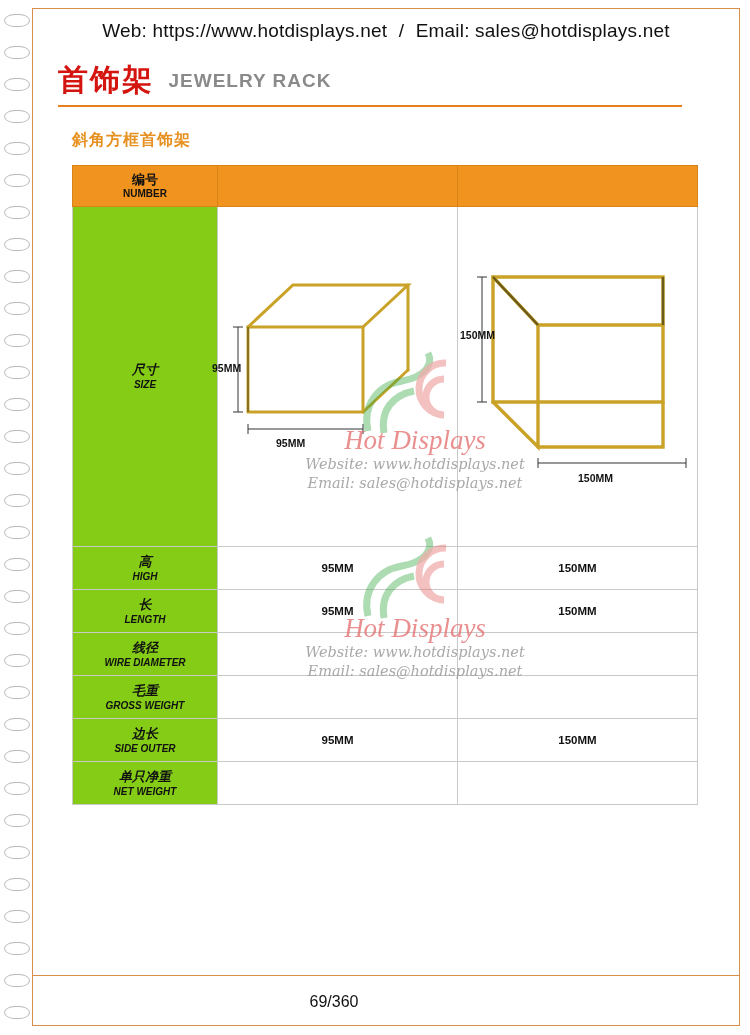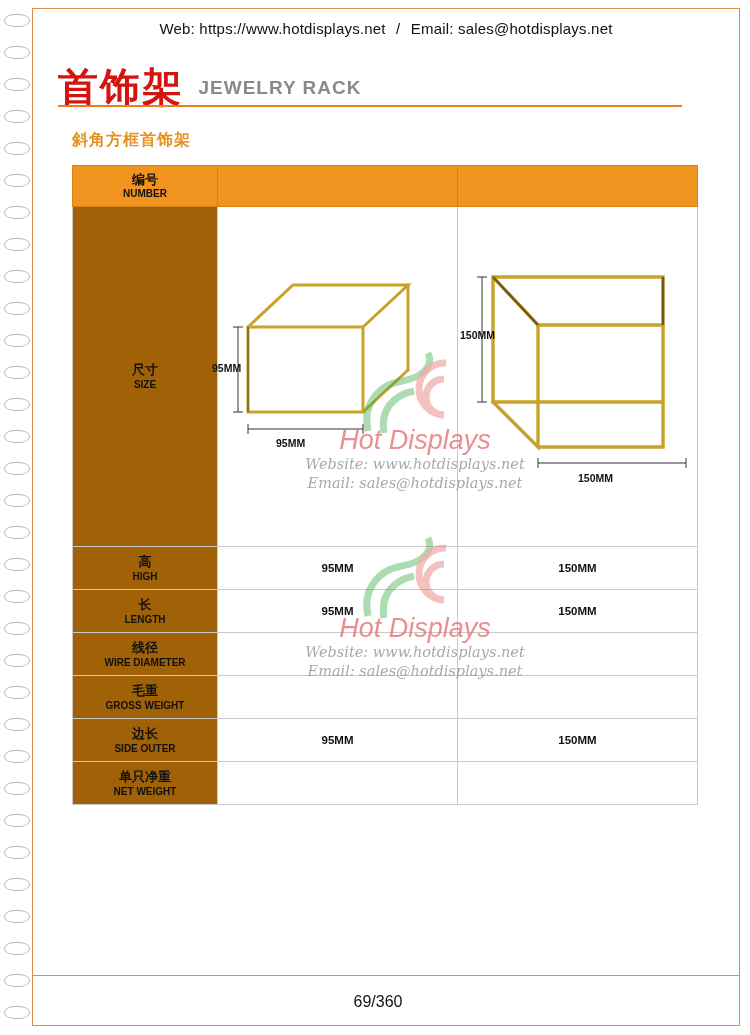--- a/index.html
+++ b/index.html
@@ -52,38 +52,38 @@
     background: transparent;
   }
 
   
   .web-line {
     position: absolute;
     left: 32px;
     top: 20px;
     width: 708px;
     text-align: center;
-    font-size: 15px;
+    font-size: 19px;
     color: #111;
     letter-spacing: .2px;
     white-space: nowrap;
   }
   .web-line .sep { padding: 0 6px; }
 
   
   .title-row {
     position: absolute;
     left: 58px;
     top: 60px;
     width: 660px;
     height: 44px;
   }
   .title-cn {
     font-family: Liberation Mono, monospace;
-    font-size: 40px;
+    font-size: 30px;
     font-weight: bold;
     color: #d4140f;
     letter-spacing: 2px;
     vertical-align: middle;
   }
   .title-en {
     font-size: 19px;
     font-weight: bold;
     color: #8a8a8a;
     letter-spacing: 1px;
@@ -148,21 +148,22 @@
   }
   .hdr .lbl-en {
     font-size: 10px;
     font-weight: bold;
     color: #111;
     display: block;
     line-height: 13px;
   }
 
   .lbl-cell {
-    background: #a16207;
+    background: #84cc16;
+    font-style: italic;
   }
   .lbl-cell .lbl-cn {
     font-family: "DejaVu Sans", sans-serif;
     font-size: 13px;
     font-weight: bold;
     color: #111;
     display: block;
     line-height: 16px;
   }
   .lbl-cell .lbl-en {
@@ -197,21 +198,21 @@
   }
 
   
   .wm {
     position: absolute;
     pointer-events: none;
     text-align: center;
     width: 340px;
   }
   .wm .wm-brand {
-    font-family: Liberation Sans, sans-serif;
+    font-family: Liberation Serif, serif;
     font-style: italic;
     font-size: 27px;
     color: #e46a6a;
     opacity: .75;
     line-height: 30px;
     white-space: nowrap;
   }
   .wm .wm-line {
     font-family: "DejaVu Serif", serif;
     font-style: italic;
@@ -238,21 +239,20 @@
     background: #d98f4a;
   }
   .page-num {
     position: absolute;
     left: 32px;
     top: 993px;
     width: 604px;
     text-align: center;
     font-size: 16px;
     color: #111;
-    margin-left: 44px;
   }
 </style>
 </head>
 <body>
 
 <div class="page">
 
   <div class="page-border"></div>
 
   <div class="spiral">

